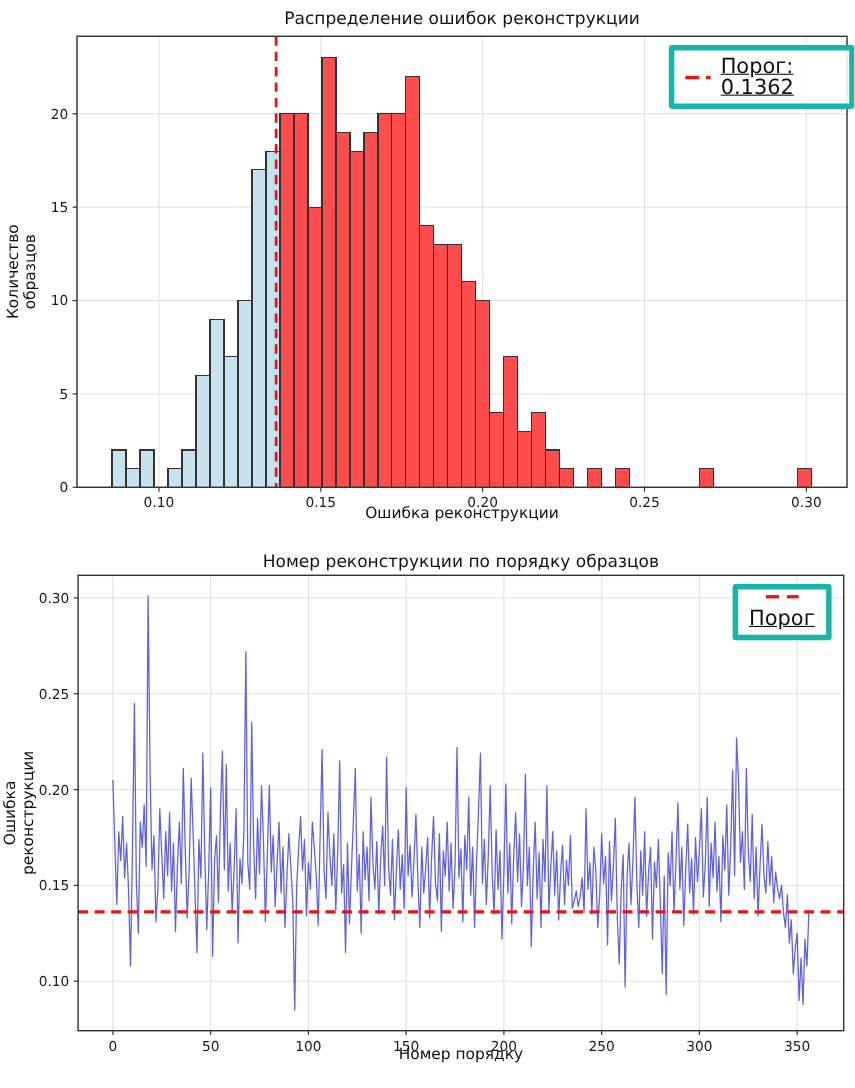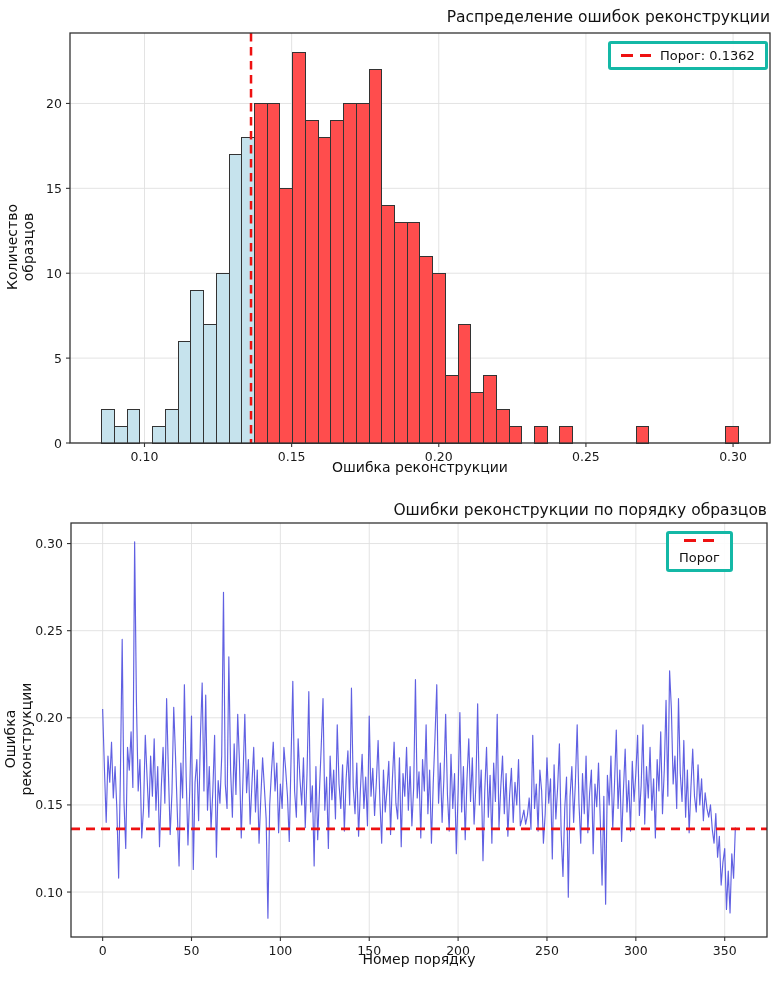--- a/index.html
+++ b/index.html
@@ -1,24 +1,24 @@
 <!DOCTYPE html>
 <html><head>
 <meta charset="utf-8">
 <style>
   html,body{margin:0;padding:0;background:#ffffff;}
   .figure{position:relative;width:777px;height:989px;background:#ffffff;
           font-family:"DejaVu Sans","Liberation Sans",sans-serif;color:#1a1a1a;overflow:hidden;}
   svg{position:absolute;left:0;top:0;}
-  .title{position:absolute;text-align:right;font-size:15.5px;color:#111;}
+  .title{position:absolute;text-align:center;font-size:15.5px;color:#111;}
   .axlabel{position:absolute;text-align:center;font-size:14px;color:#111;}
   .ylab{position:absolute;text-align:center;font-size:14px;color:#111;transform:rotate(-90deg);}
   .legend{position:absolute;display:flex;align-items:center;gap:9px;
-          border:3px solid #14b8a6;border-radius:3px;background:rgba(255,255,255,0.88);
-          padding:5px 10px;font-size:13px;color:#111;line-height:1;}
+          border:5px solid #14b8a6;border-radius:3px;background:rgba(255,255,255,0.88);
+          padding:5px 10px;font-size:19px;color:#111;line-height:1;text-decoration:underline;}
   .dash{display:inline-block;width:30px;height:3px;
         background:repeating-linear-gradient(90deg,#ee1111 0 12px,transparent 12px 19px);}
   text{font-family:"DejaVu Sans","Liberation Sans",sans-serif;}
 </style>
 </head>
 <body>
 
 <div class="figure">
 
   <svg id="plot-svg" width="777" height="989" viewBox="0 0 777 989">
@@ -153,21 +153,21 @@
     </svg>
 
   <div class="title" style="left:70px;top:8px;width:700px;">Распределение ошибок реконструкции</div>
   <div class="axlabel" style="left:70px;top:459px;width:700px;">Ошибка реконструкции</div>
   <div class="ylab" style="left:-56px;top:231px;width:152px;">Количество образцов</div>
   <div class="legend" style="left:608px;top:41px;">
     <span class="dash"></span>
     <span>Порог: 0.1362</span>
   </div>
 
-  <div class="title" style="left:71px;top:501px;width:696px;">Ошибки реконструкции по порядку образцов</div>
+  <div class="title" style="left:71px;top:501px;width:696px;">Номер реконструкции по порядку образцов</div>
   <div class="axlabel" style="left:71px;top:951px;width:696px;">Номер порядку</div>
   <div class="ylab" style="left:-62px;top:723px;width:160px;">Ошибка реконструкции</div>
   <div class="legend" style="left:666px;top:531px;flex-direction:column;">
     <span class="dash"></span>
     <span>Порог</span>
   </div>
 
 </div>
 
 </body></html>

